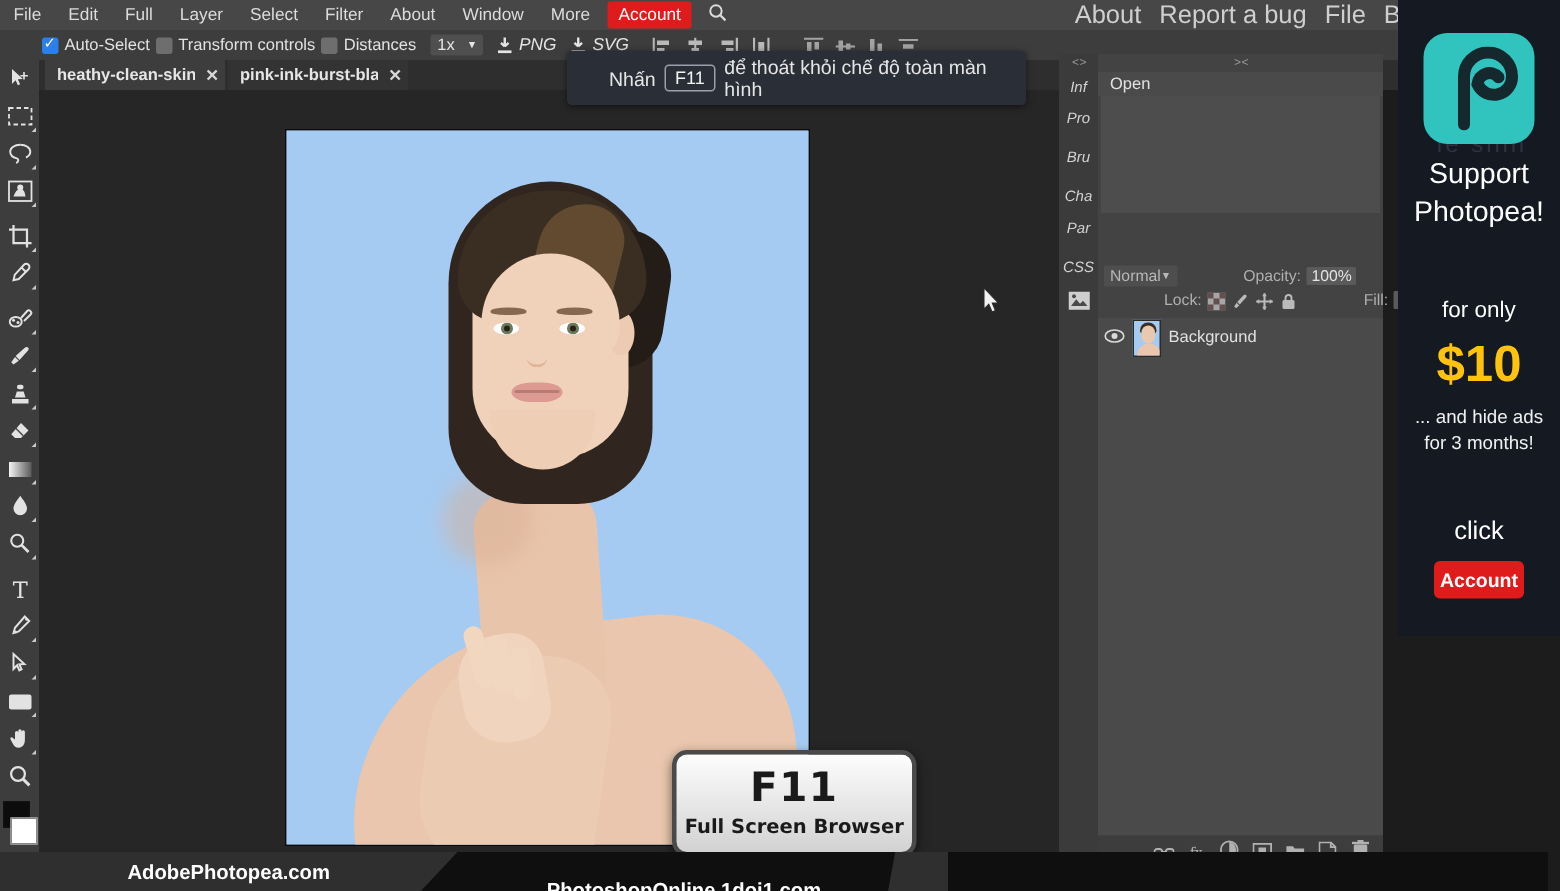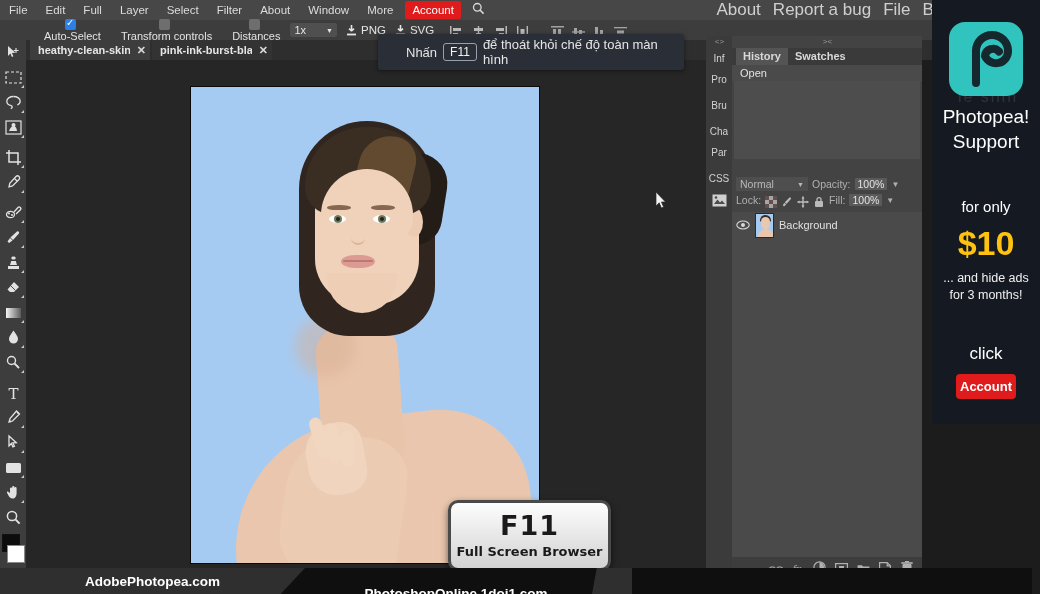--- a/index.html
+++ b/index.html
@@ -30,38 +30,38 @@
   .menubar .rlink { color: #cfcfcf; font-size: 17px; padding: 0 6px; white-space: nowrap; }
   .soc { width: 15px; height: 15px; display: inline-block; margin: 0 2px; position: relative; }
   .soc svg { display: block; }
 
   
   .optbar {
     position: absolute; left: 0; top: 20px; width: 1040px; height: 20px;
     background: #3d3d3d; display: flex; align-items: center; padding-left: 2px;
   }
   .optbar .tool-cursor { width: 22px; height: 18px; position: relative; }
-  .opt-chk { display: flex; align-items: center; margin-left: 20px; flex-direction: column; }
+  .opt-chk { display: flex; align-items: center; margin-left: 4px; }
   .opt-chk .box {
     width: 11px; height: 11px; border-radius: 2px; background: #6e6e6e;
     display: inline-block; margin-right: 4px; position: relative;
   }
   .opt-chk .box.on { background: #2a7fe8; }
   .opt-chk .box.on:after {
     content: "✓"; position: absolute; left: 1px; top: -2px; font-size: 10px; color: #fff;
   }
   .opt-chk .lbl { color: #e2e2e2; font-size: 11px; white-space: nowrap; }
   .zoomsel {
     background: #4f4f4f; color: #e5e5e5; font-size: 11px; padding: 1px 4px;
-    border-radius: 2px; margin-left: 10px; display: flex; align-items: center; gap: 20px;
+    border-radius: 2px; margin-left: 10px; display: flex; align-items: center; gap: 8px;
   }
   .zoomsel .caret { font-size: 7px; }
   .dlbtn {
     display: flex; align-items: center; gap: 3px; margin-left: 8px;
-    color: #e5e5e5; font-size: 11.5px;
+    color: #e5e5e5; font-size: 11.5px; font-style: italic;
   }
   .dlicon { width: 13px; height: 13px; }
   .alignicons { display: flex; align-items: center; gap: 9px; margin-left: 16px; opacity: .85; }
   .alignicons2 { display: flex; align-items: center; gap: 8px; margin-left: 22px; opacity: .7; }
   .ai { width: 13px; height: 12px; }
 
   
   .tabbar {
     position: absolute; left: 0; top: 40px; width: 1040px; height: 20px;
     background: #2e2e2e;
@@ -235,21 +235,21 @@
   
   .sidetabs {
     position: absolute; left: 706px; top: 36px; width: 26px; height: 539px;
     background: #3b3b3b;
   }
   .sidetabs .sthead {
     height: 12px; color: #9a9a9a; font-size: 8px; text-align: center;
     line-height: 12px; letter-spacing: -1px;
   }
   .sidetabs .st {
-    height: 21px; color: #d2d2d2; font-size: 10px; text-align: center; line-height: 21px;
+    height: 21px; color: #d2d2d2; font-size: 10px; text-align: center; line-height: 21px; font-style: italic;
   }
   .sidetabs .stsep { height: 5px; }
   .sidetabs .stimg {
     height: 22px; display: flex; align-items: center; justify-content: center;
   }
 
   .panelcol {
     position: absolute; left: 732px; top: 36px; width: 190px; height: 539px;
     background: #434343;
   }
@@ -267,21 +267,21 @@
   .histblank { background: #4d4d4d; height: 78px; margin: 0 2px; }
 
   .layerspanel { position: absolute; left: 0; top: 140px; width: 190px; height: 399px; }
   .ltabs { display: flex; height: 17px; background: #3a3a3a; padding-left: 4px; }
   .lrow1, .lrow2 { display: flex; align-items: center; height: 16px; padding: 0 4px; gap: 4px; }
   .blendsel {
     width: 72px; height: 14px; background: #4e4e4e; color: #b8b8b8; font-size: 10.5px;
     padding: 0 4px; display: flex; align-items: center; justify-content: space-between;
   }
   .blendsel .cv { font-size: 7px; }
-  .lbl-sm { color: #b0b0b0; font-size: 10.5px; }
+  .lbl-sm { color: #b0b0b0; font-size: 10.5px; margin-left: 40px; }
   .numfield {
     background: #5a5a5a; color: #e4e4e4; font-size: 10.5px; padding: 0 3px; border-radius: 1px;
   }
   .micon { width: 12px; height: 12px; opacity: .85; }
   .layerlist { position: absolute; left: 0; top: 36px; width: 190px; height: 345px; background: #4a4a4a; }
   .layerrow { display: flex; align-items: center; height: 26px; padding: 0 4px; gap: 5px; }
   .eyeicon { width: 14px; text-align: center; }
   .layerthumb {
     width: 19px; height: 25px; border: 1px solid #2a2a2a; background: #a6cbf2;
     position: relative; overflow: hidden;
@@ -711,24 +711,20 @@
           <path d="M2 10l3.5-4.5L8 8.5 10 6.5l3 3.5z" fill="#4a4a4a"></path>
           <circle cx="4" cy="3.5" r="1.3" fill="#4a4a4a"></circle>
         </svg>
     </div>
   </div>
 
   <div class="panelcol">
 
     <div class="panel-collapse">&gt; &lt;</div>
 
-    <div class="ptabs">
-      <div class="ptab active">History</div>
-      <div class="ptab">Swatches</div>
-    </div>
     <div class="histbody">
       <div class="hitem">Open</div>
     </div>
     <div class="histblank"></div>
 
     <div class="layerspanel">
 
       <div class="lrow1">
         <div class="blendsel">
           <span>Normal</span>
@@ -839,22 +835,22 @@
   </div>
 
   <div class="adpanel">
     <div class="ad-wm">le sinh</div>
     <div class="adlogo">
       <svg width="56" height="56" viewBox="0 0 56 56">
         <path d="M18 52 V20 a16 16 0 0 1 32 0 a12 12 0 0 1 -23 5 a8 8 0 0 1 14 -4.5" fill="none" stroke="#14282e" stroke-width="8" stroke-linecap="round"></path>
       </svg>
     </div>
     <div class="adline1">
+      <div>Support</div>
       <div>Photopea!</div>
-      <div>Support</div>
     </div>
     <div class="adfor">for only</div>
     <div class="adprice">$10</div>
     <div class="adhide">
       <div>... and hide ads</div>
       <div>for 3 months!</div>
     </div>
     <div class="adclick">click</div>
     <div class="adbtn">Account</div>
   </div>

